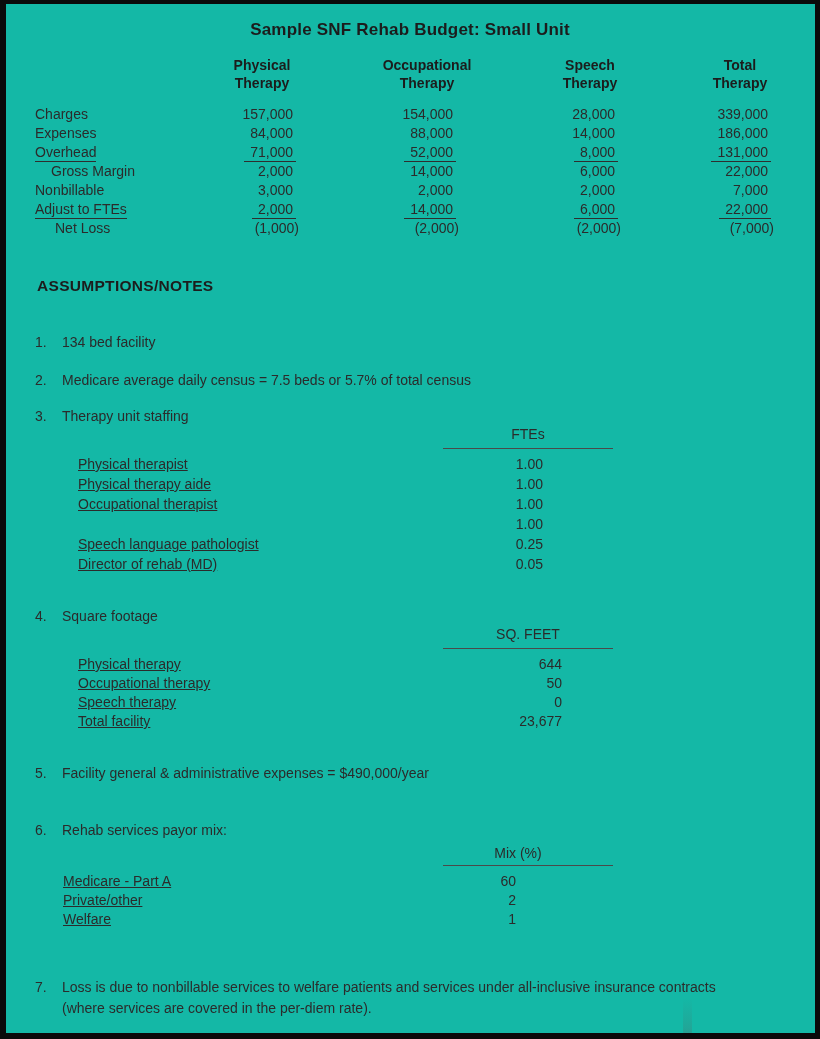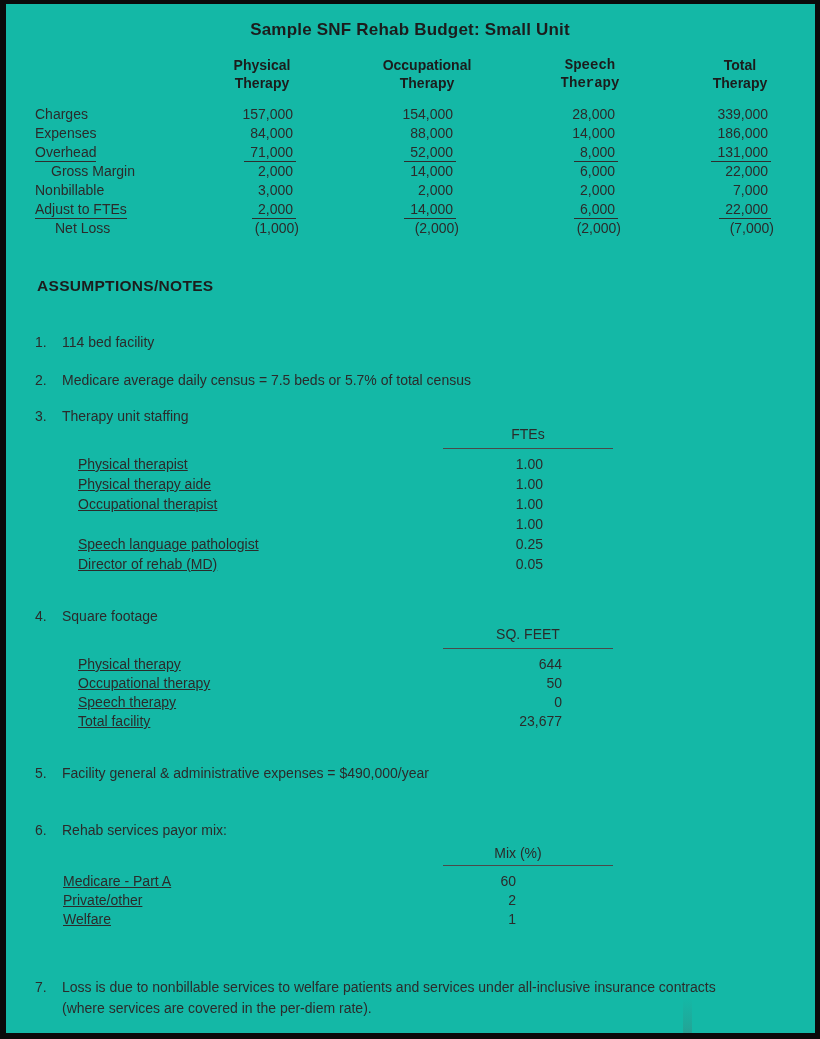--- a/index.html
+++ b/index.html
@@ -22,21 +22,21 @@
     text-align:center; font-size:17px; font-weight:bold;
     color:#1c1c1c; letter-spacing:0.2px;
   }
   
   .colhdr {
     position:absolute; top:57px; width:130px;
     text-align:center; font-weight:bold; font-size:14px;
     line-height:17.5px; color:#1c1c1c;
   }
   .colhdr.c0 { left:197px; } .colhdr.c1 { left:362px; }
-  .colhdr.c2 { left:525px;font-family:Liberation Mono, monospace; } .colhdr.c3 { left:675px; }
+  .colhdr.c2 { left:525px; } .colhdr.c3 { left:675px; }
   table.budget {
     position:absolute; top:105px; left:35px;
     border-collapse:collapse; table-layout:fixed; width:733px;
     font-size:14px;
   }
   table.budget td { padding:0; height:19px; line-height:19px; vertical-align:middle; }
   td.lbl { text-align:left; }
   td.num { text-align:right; }
   .indent1 { padding-left:16px !important; }
   .indent2 { padding-left:20px !important; }
@@ -169,21 +169,21 @@
         <td class="num"><span class="paren">(2,000)</span></td>
         <td class="num"><span class="paren">(7,000)</span></td>
       </tr>
     </tbody>
   </table>
 
   <div class="section-heading">ASSUMPTIONS/NOTES</div>
 
   <div class="note n1">
     <span class="num">1.</span>
-    <span class="ntext">114 bed facility</span>
+    <span class="ntext">134 bed facility</span>
   </div>
   <div class="note n2">
     <span class="num">2.</span>
     <span class="ntext">Medicare average daily census = 7.5 beds or 5.7% of total census</span>
   </div>
   <div class="note n3">
     <span class="num">3.</span>
     <span class="ntext">Therapy unit staffing</span>
   </div>
 

